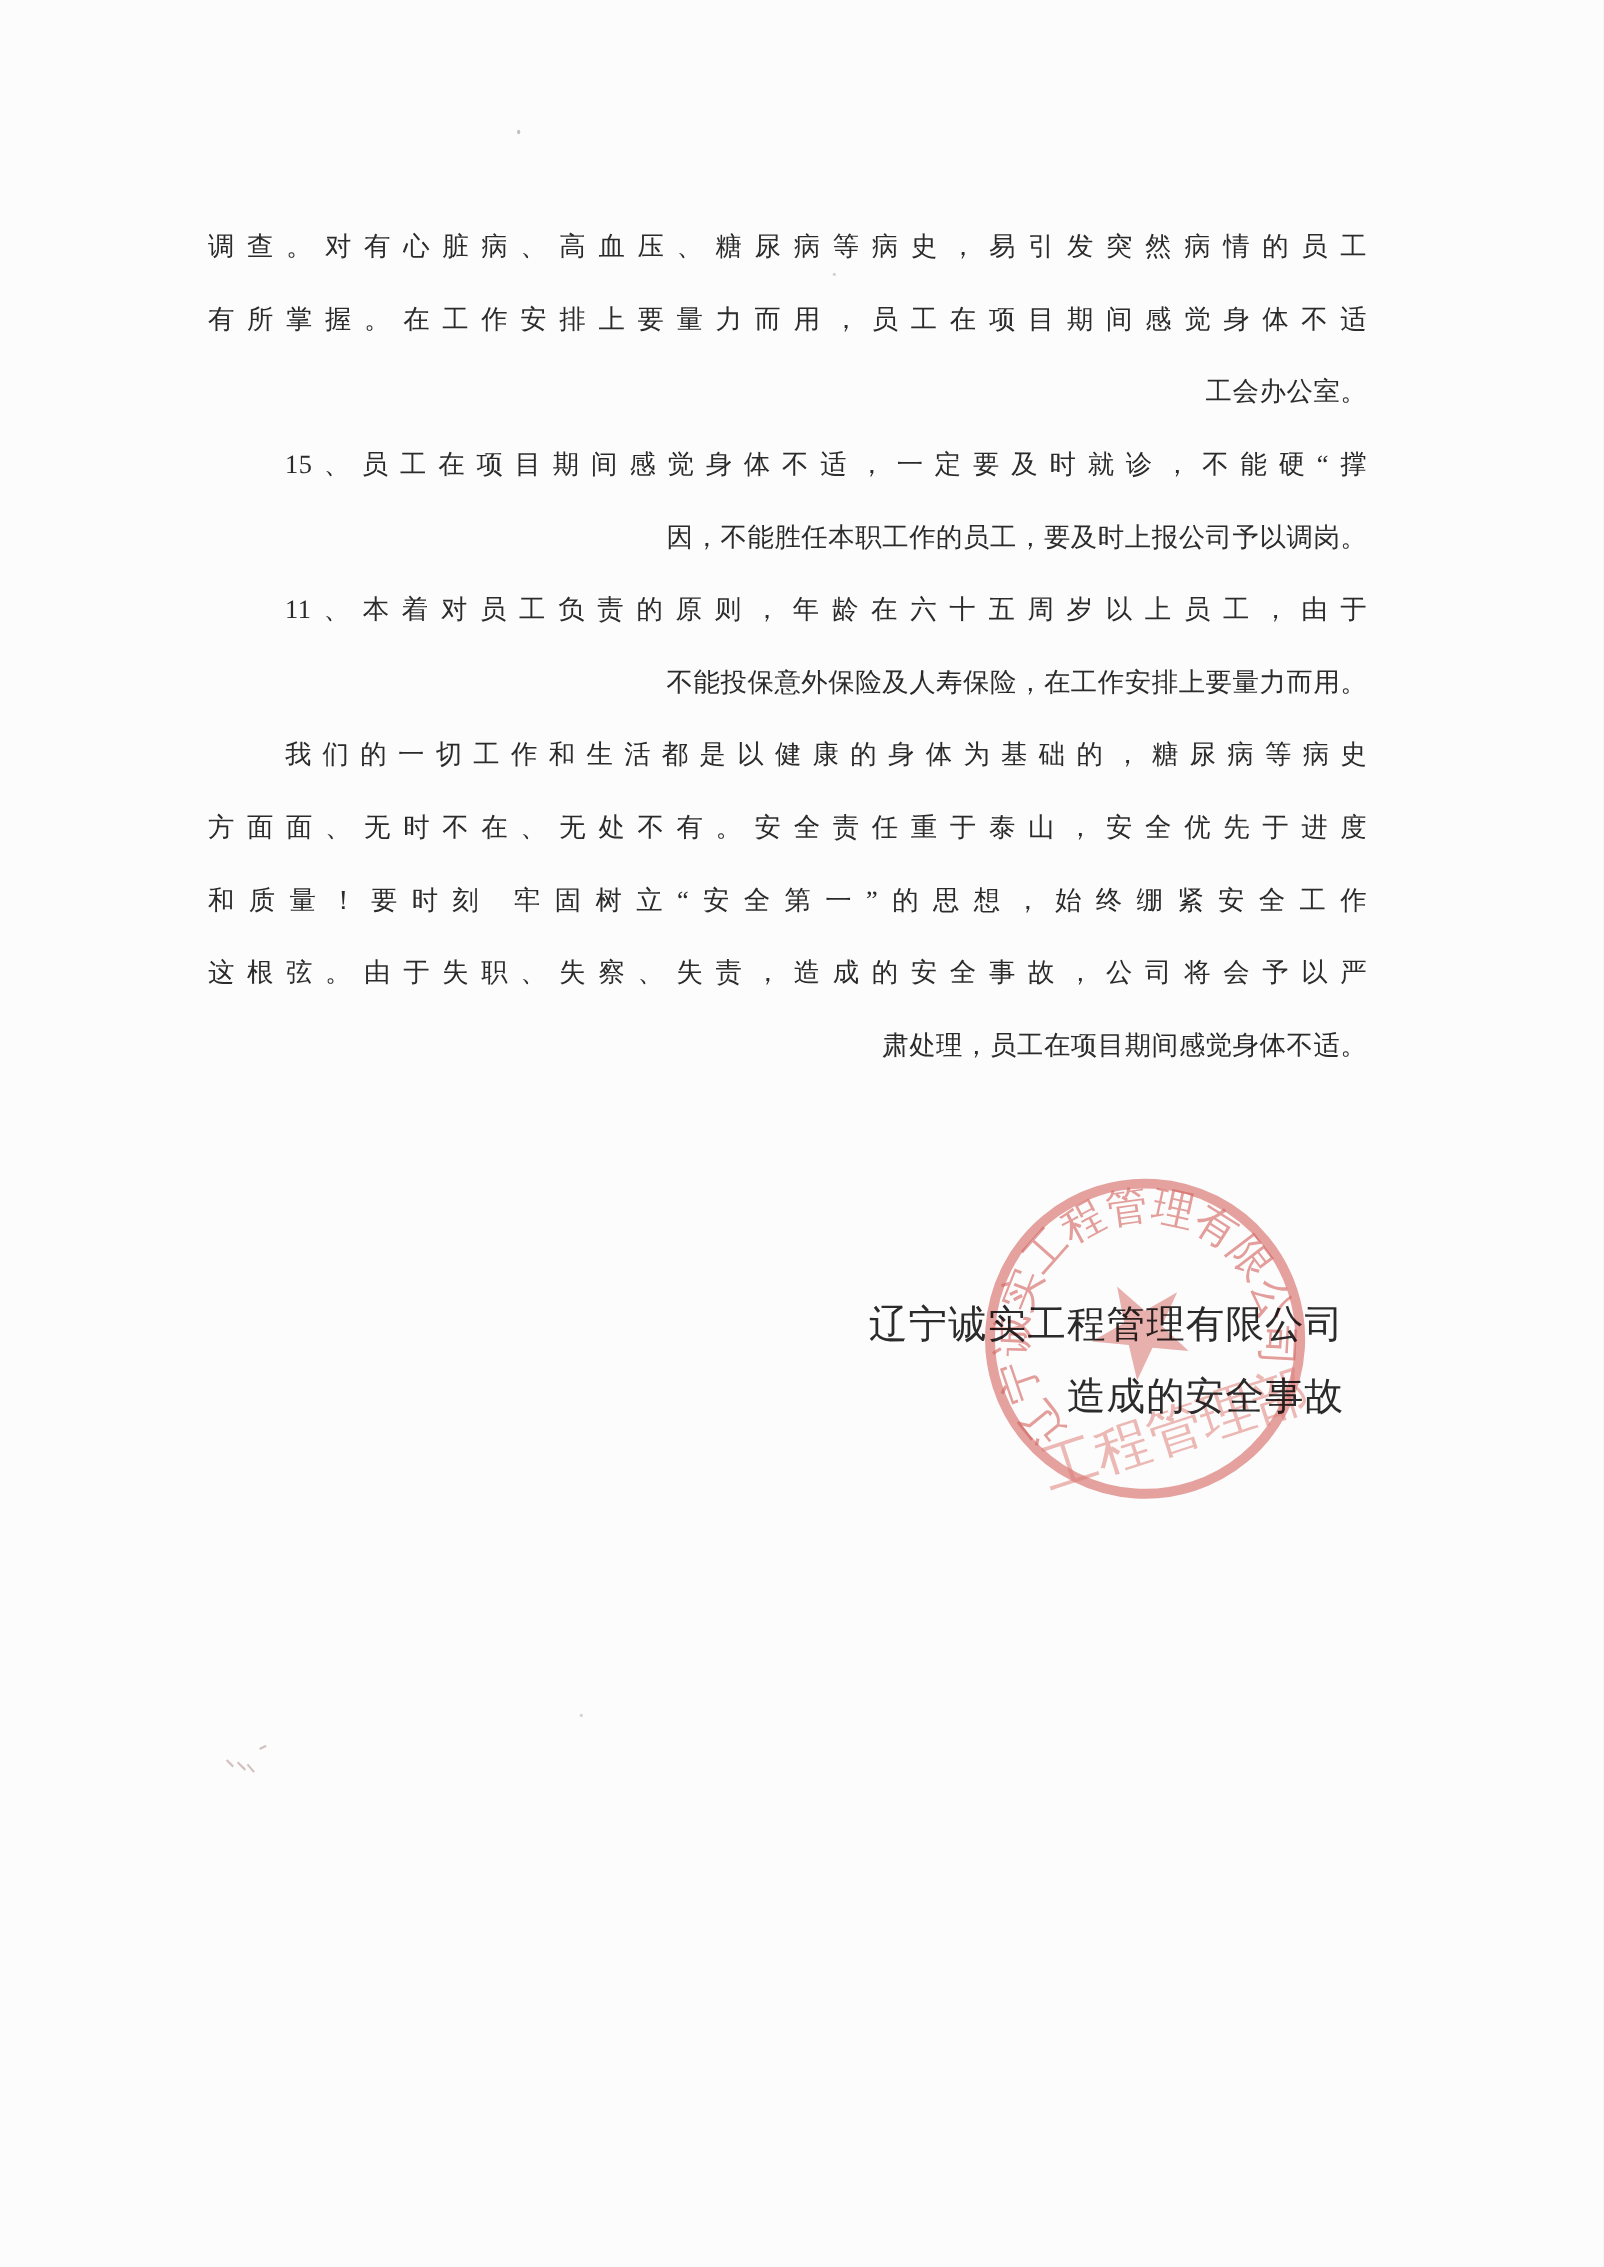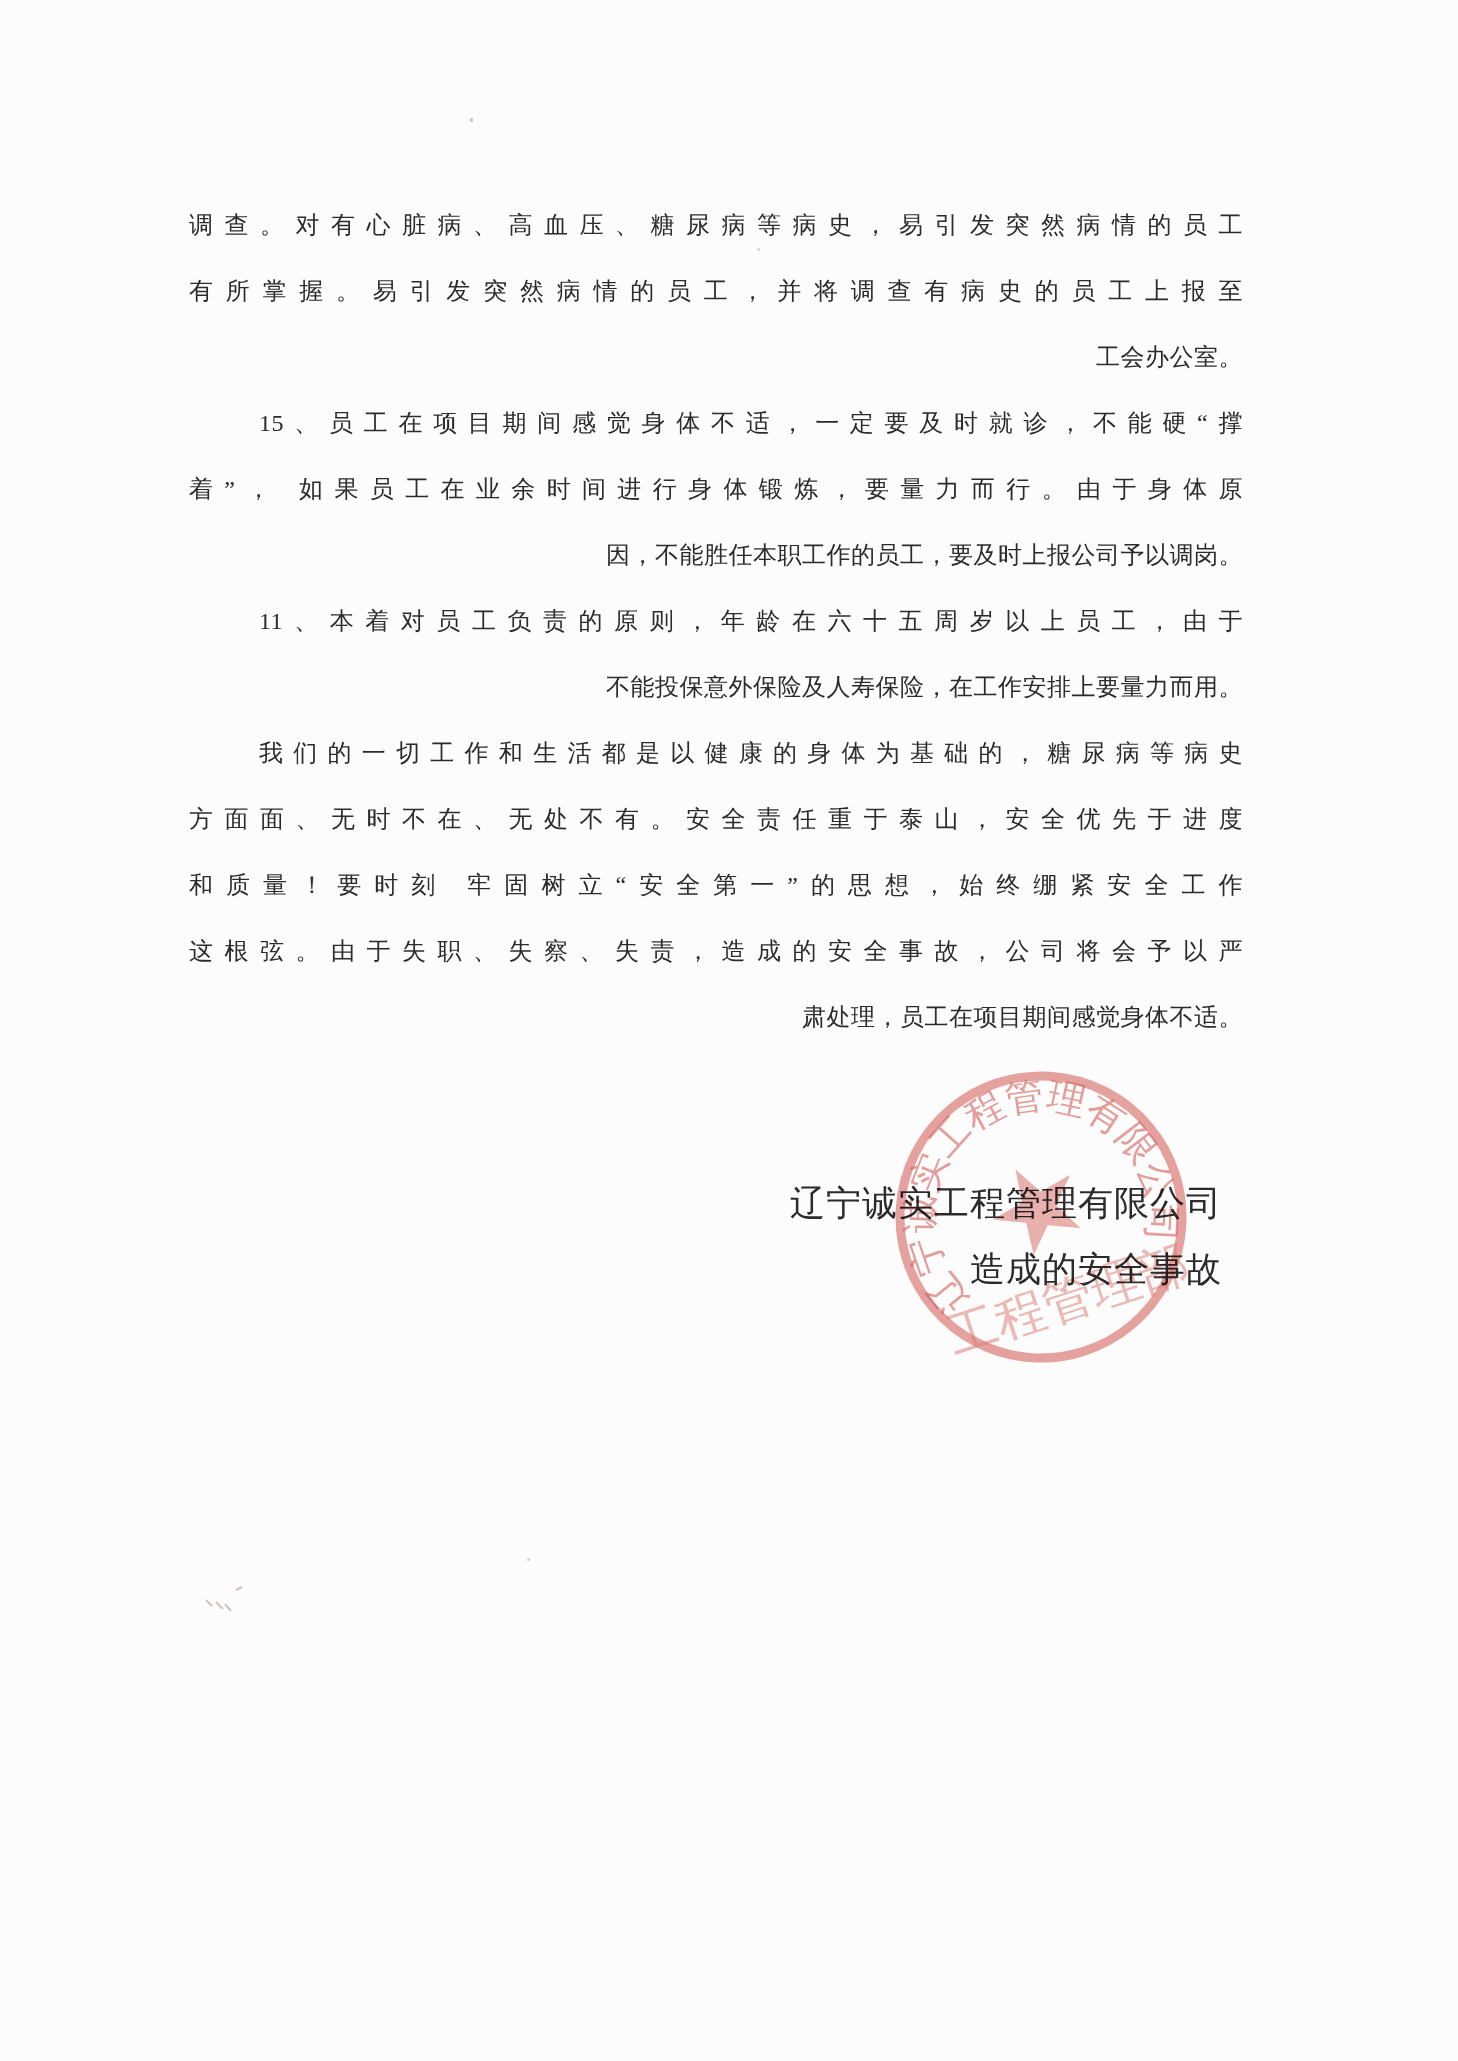--- a/index.html
+++ b/index.html
@@ -50,24 +50,23 @@
   .speck{ position:absolute; border-radius:50%; }
   .smudge{ position:absolute; left:198px; top:1578px; width:70px; height:40px; opacity:0.55; }
 </style>
 </head>
 <body>
 
 <div class="page">
 
   <div class="body-text">
       <div class="line fill">调查。对有心脏病、高血压、糖尿病等病史，易引发突然病情的员工</div>
-      <div class="line fill">有所掌握。易引发突然病情的员工，并将调查有病史的员工上报至</div>
+      <div class="line fill">有所掌握。在工作安排上要量力而用，员工在项目期间感觉身体不适</div>
       <div class="line">工会办公室。</div>
       <div class="line indent fill">15、员工在项目期间感觉身体不适，一定要及时就诊，不能硬“撑</div>
-      <div class="line fill">着”， 如果员工在业余时间进行身体锻炼，要量力而行。由于身体原</div>
       <div class="line">因，不能胜任本职工作的员工，要及时上报公司予以调岗。</div>
       <div class="line indent fill">11、本着对员工负责的原则，年龄在六十五周岁以上员工，由于</div>
       <div class="line">不能投保意外保险及人寿保险，在工作安排上要量力而用。</div>
       <div class="line indent fill">我们的一切工作和生活都是以健康的身体为基础的，糖尿病等病史</div>
       <div class="line fill">方面面、无时不在、无处不有。安全责任重于泰山，安全优先于进度</div>
       <div class="line fill">和质量！要时刻 牢固树立“安全第一”的思想，始终绷紧安全工作</div>
       <div class="line fill">这根弦。由于失职、失察、失责，造成的安全事故，公司将会予以严</div>
       <div class="line">肃处理，员工在项目期间感觉身体不适。</div>
     </div>
 

